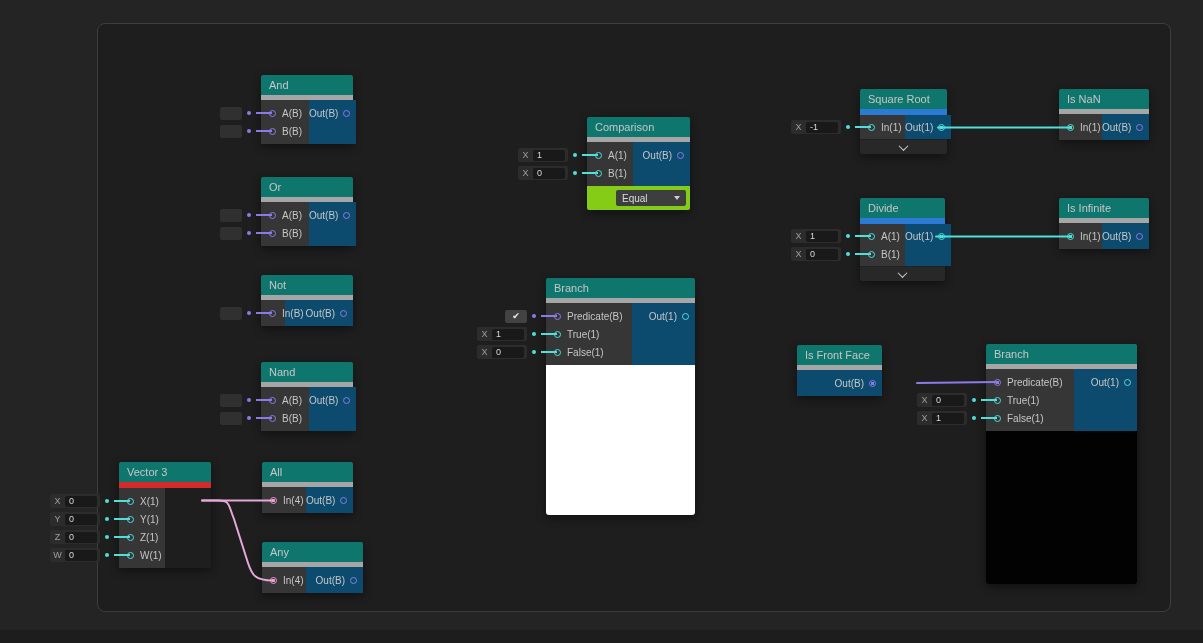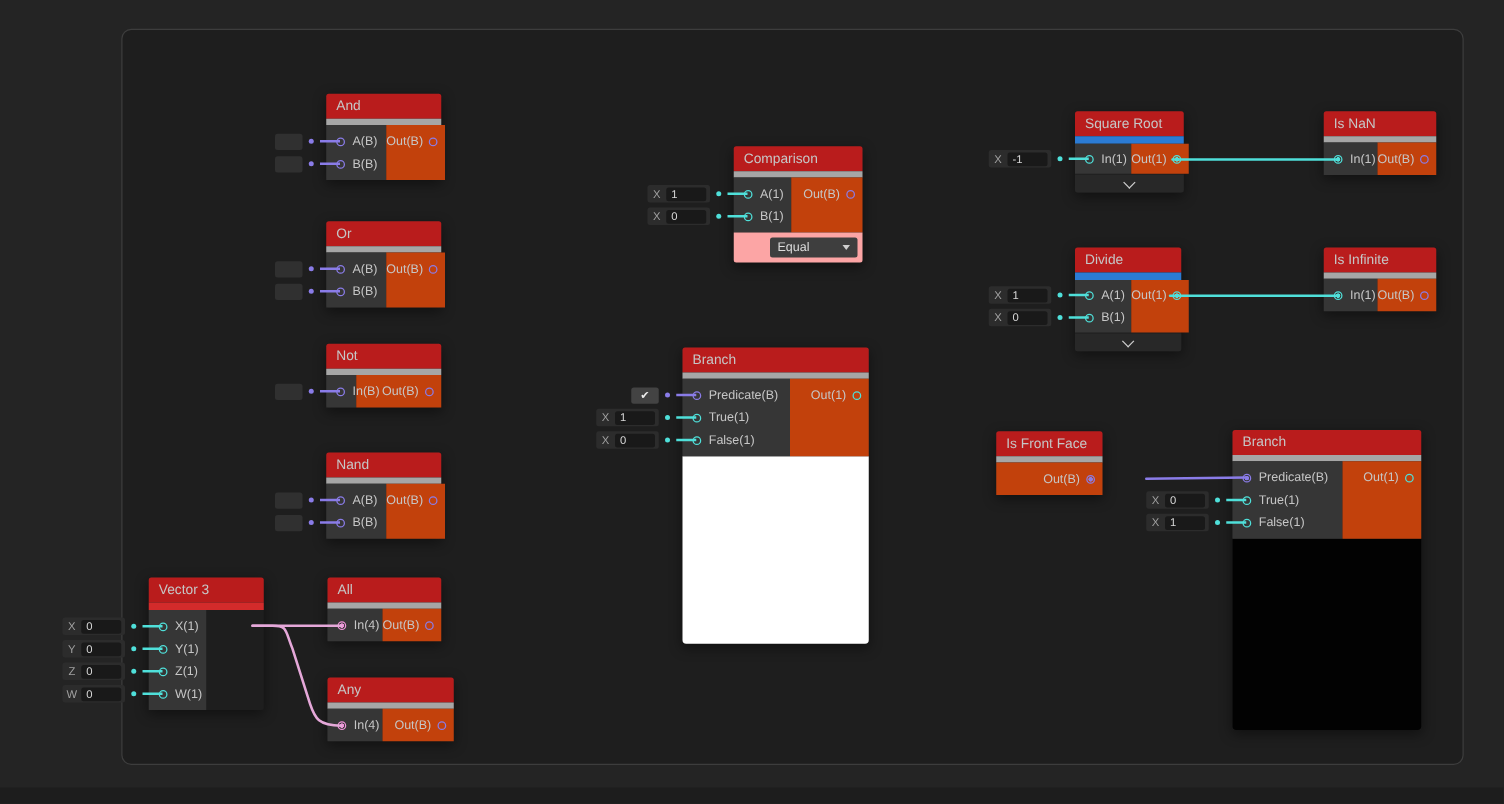--- a/index.html
+++ b/index.html
@@ -6,28 +6,28 @@
   #screen{position:relative;width:1203px;height:643px;background:#242424;overflow:hidden;
           font-family:"Liberation Sans",sans-serif;-webkit-font-smoothing:antialiased;}
   #panel{position:absolute;left:97px;top:23px;width:1074px;height:589px;background:#1e1e1e;
          border:1px solid #3d3d3d;border-radius:8px;box-sizing:border-box;}
   #panel-title{position:absolute;left:0;top:28px;width:100%;text-align:center;
                font-size:15px;color:#a8a8a8;letter-spacing:.5px;}
   #bottom-bar{position:absolute;left:0;top:630px;width:100%;height:13px;background:#1d1d1d;}
 
   .node{position:absolute;font-size:10px;color:#c9c9c9;border-radius:2px;
         box-shadow:0 3px 10px rgba(0,0,0,.45);}
-  .hd{height:20px;background:#b91c1c;display:flex;align-items:center;padding:0 8px;
+  .hd{height:20px;background:#0f766e;display:flex;align-items:center;padding:0 8px;
       font-size:11px;color:#c6c6c6;border-radius:2px 2px 0 0;box-sizing:border-box;}
   .strip{height:5px;background:#a6a6a6;}
   .strip.red{height:6px;background:#d32b2b;}
   .strip.blue{height:6px;background:#2b7bd4;}
   .body{display:flex;align-items:stretch;}
   .col-in{background:#363636;padding:4px 0;box-sizing:border-box;flex:none;}
-  .col-out{background:#c2410c;padding:4px 0;flex:1;}
+  .col-out{background:#0c4a6e;padding:4px 0;flex:1;}
   .pad3{padding:3px 0;}
   .row{height:18px;display:flex;align-items:center;position:relative;}
   .col-out .row{justify-content:flex-end;}
   .plabel{font-size:10px;color:#c6c6c6;white-space:nowrap;}
   .port{width:7px;height:7px;border-radius:50%;border:1.5px solid #888;box-sizing:border-box;flex:none;}
   .port.in{margin:0 6px 0 8px;}
   .port.out{margin:0 6px 0 5px;}
   .port.bool{border-color:#8a7ce8;}
   .port.float{border-color:#4fe0da;}
   .port.vec4{border-color:#ee93d8;}
@@ -48,21 +48,21 @@
   .wdot.bool{background:#8a7ce8;}
   .wdot.float{background:#4fe0da;}
   .stub{height:2px;width:16px;flex:none;}
   .stub.bool{background:#8a7ce8;}
   .stub.float{background:#4fe0da;}
 
   .foot{height:14px;background:#282828;border-top:1px solid #212121;display:flex;
         align-items:center;justify-content:center;border-radius:0 0 2px 2px;}
   .chev{width:6px;height:6px;border-left:1.5px solid #d0d0d0;border-bottom:1.5px solid #d0d0d0;
         transform:rotate(-45deg) translate(1px,-1px);}
-  .cfoot{height:24px;background:#fca5a5;position:relative;border-radius:0 0 2px 2px;}
+  .cfoot{height:24px;background:#84cc16;position:relative;border-radius:0 0 2px 2px;}
   .dd{position:absolute;right:4px;top:4px;width:70px;height:16px;background:#3e3e3e;border-radius:2px;
       display:flex;align-items:center;justify-content:space-between;padding:0 6px;box-sizing:border-box;
       font-size:10px;color:#dcdcdc;}
   .caret{width:0;height:0;border-left:3.5px solid transparent;border-right:3.5px solid transparent;
          border-top:4px solid #cfcfcf;}
   .preview{border-radius:0 0 3px 3px;}
   .preview.white{background:#ffffff;}
   .preview.black{background:#020202;}
   #wires{position:absolute;left:0;top:0;width:1203px;height:643px;pointer-events:none;z-index:5;}
 </style>

